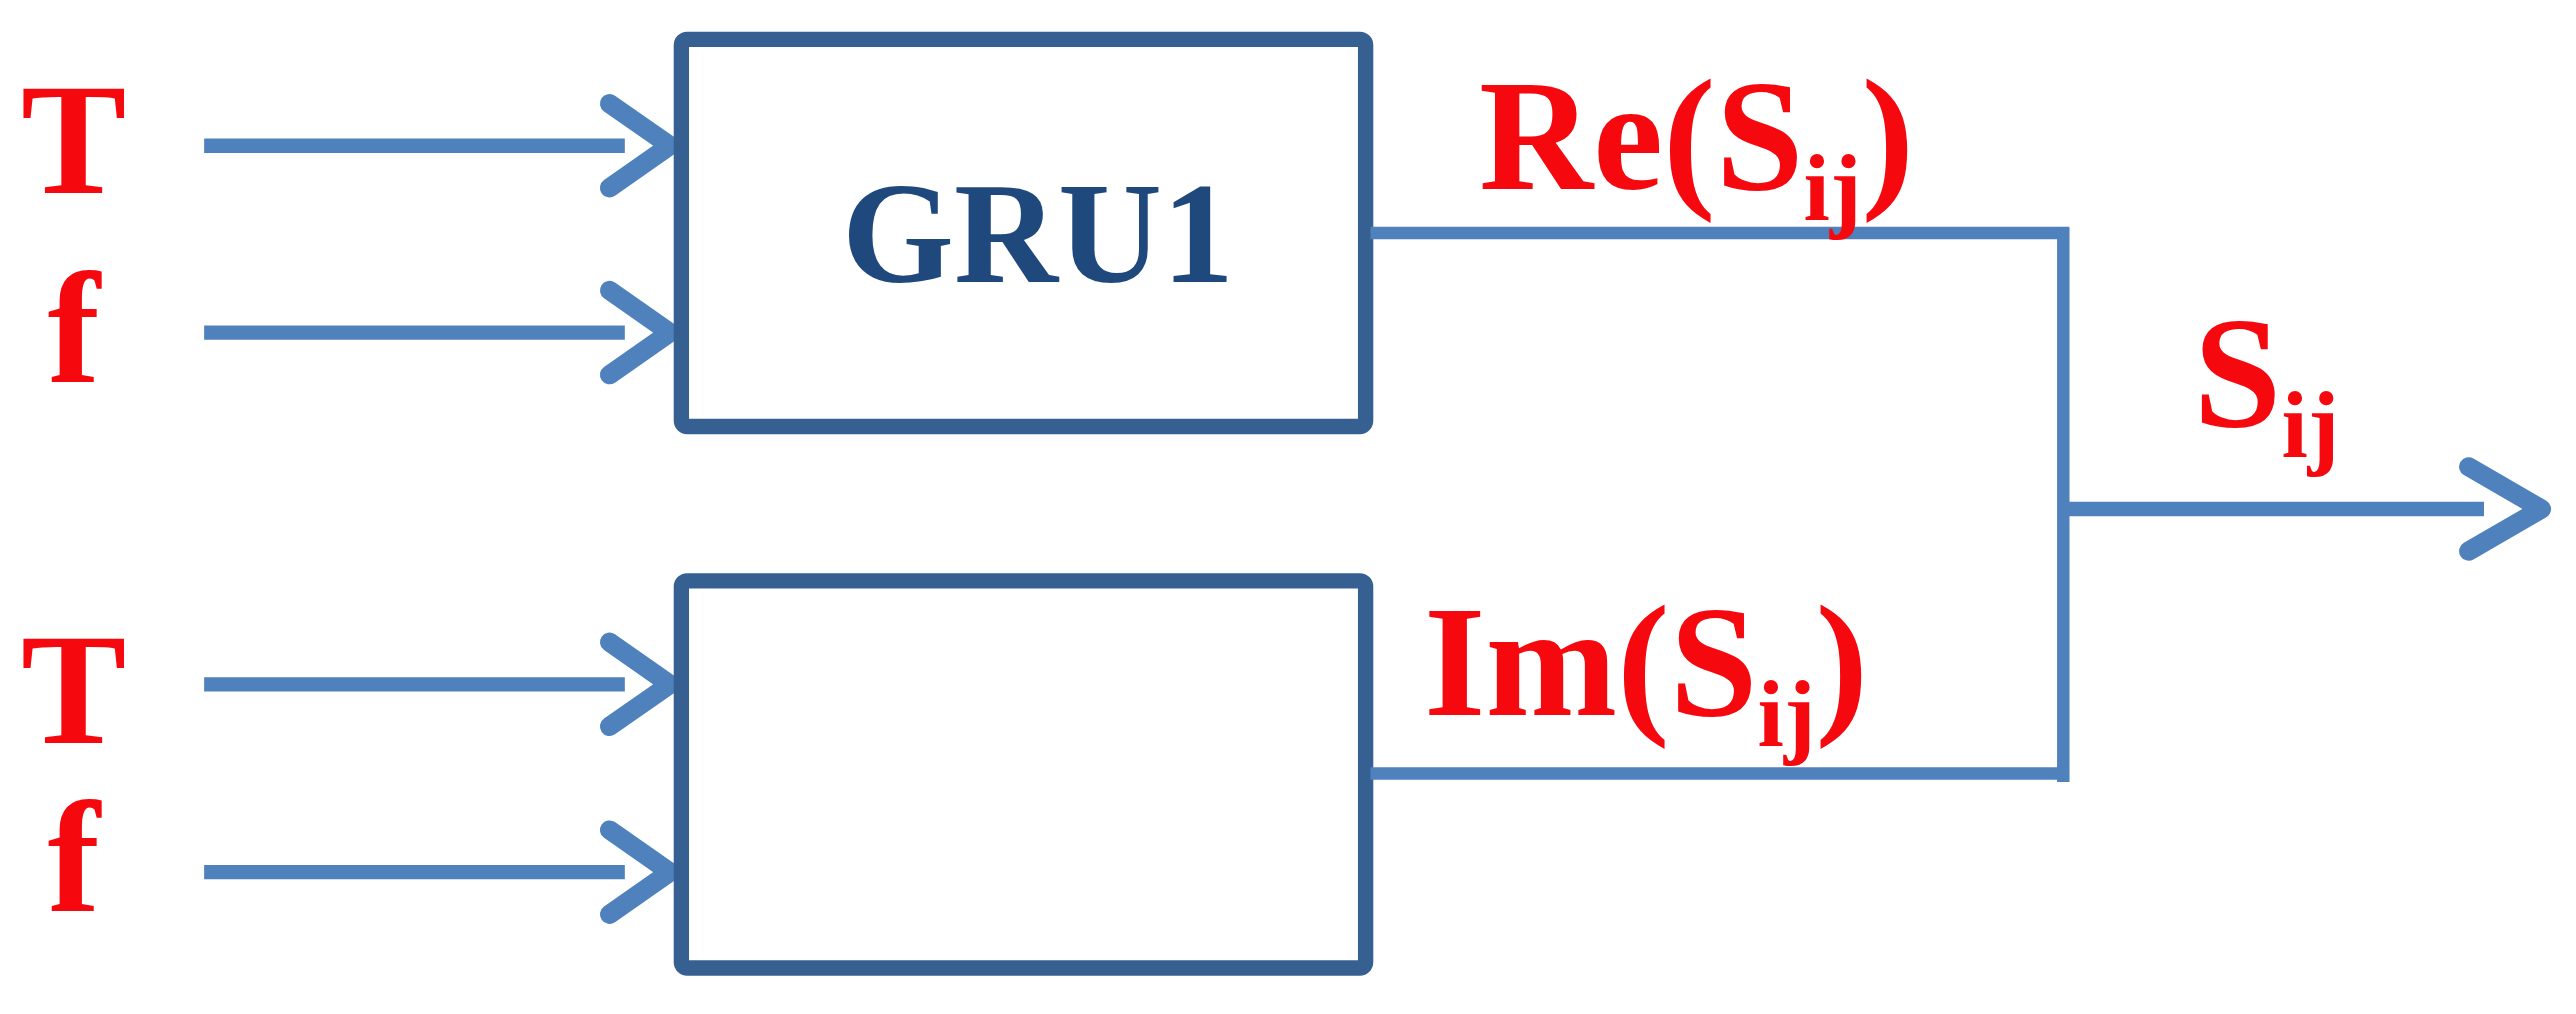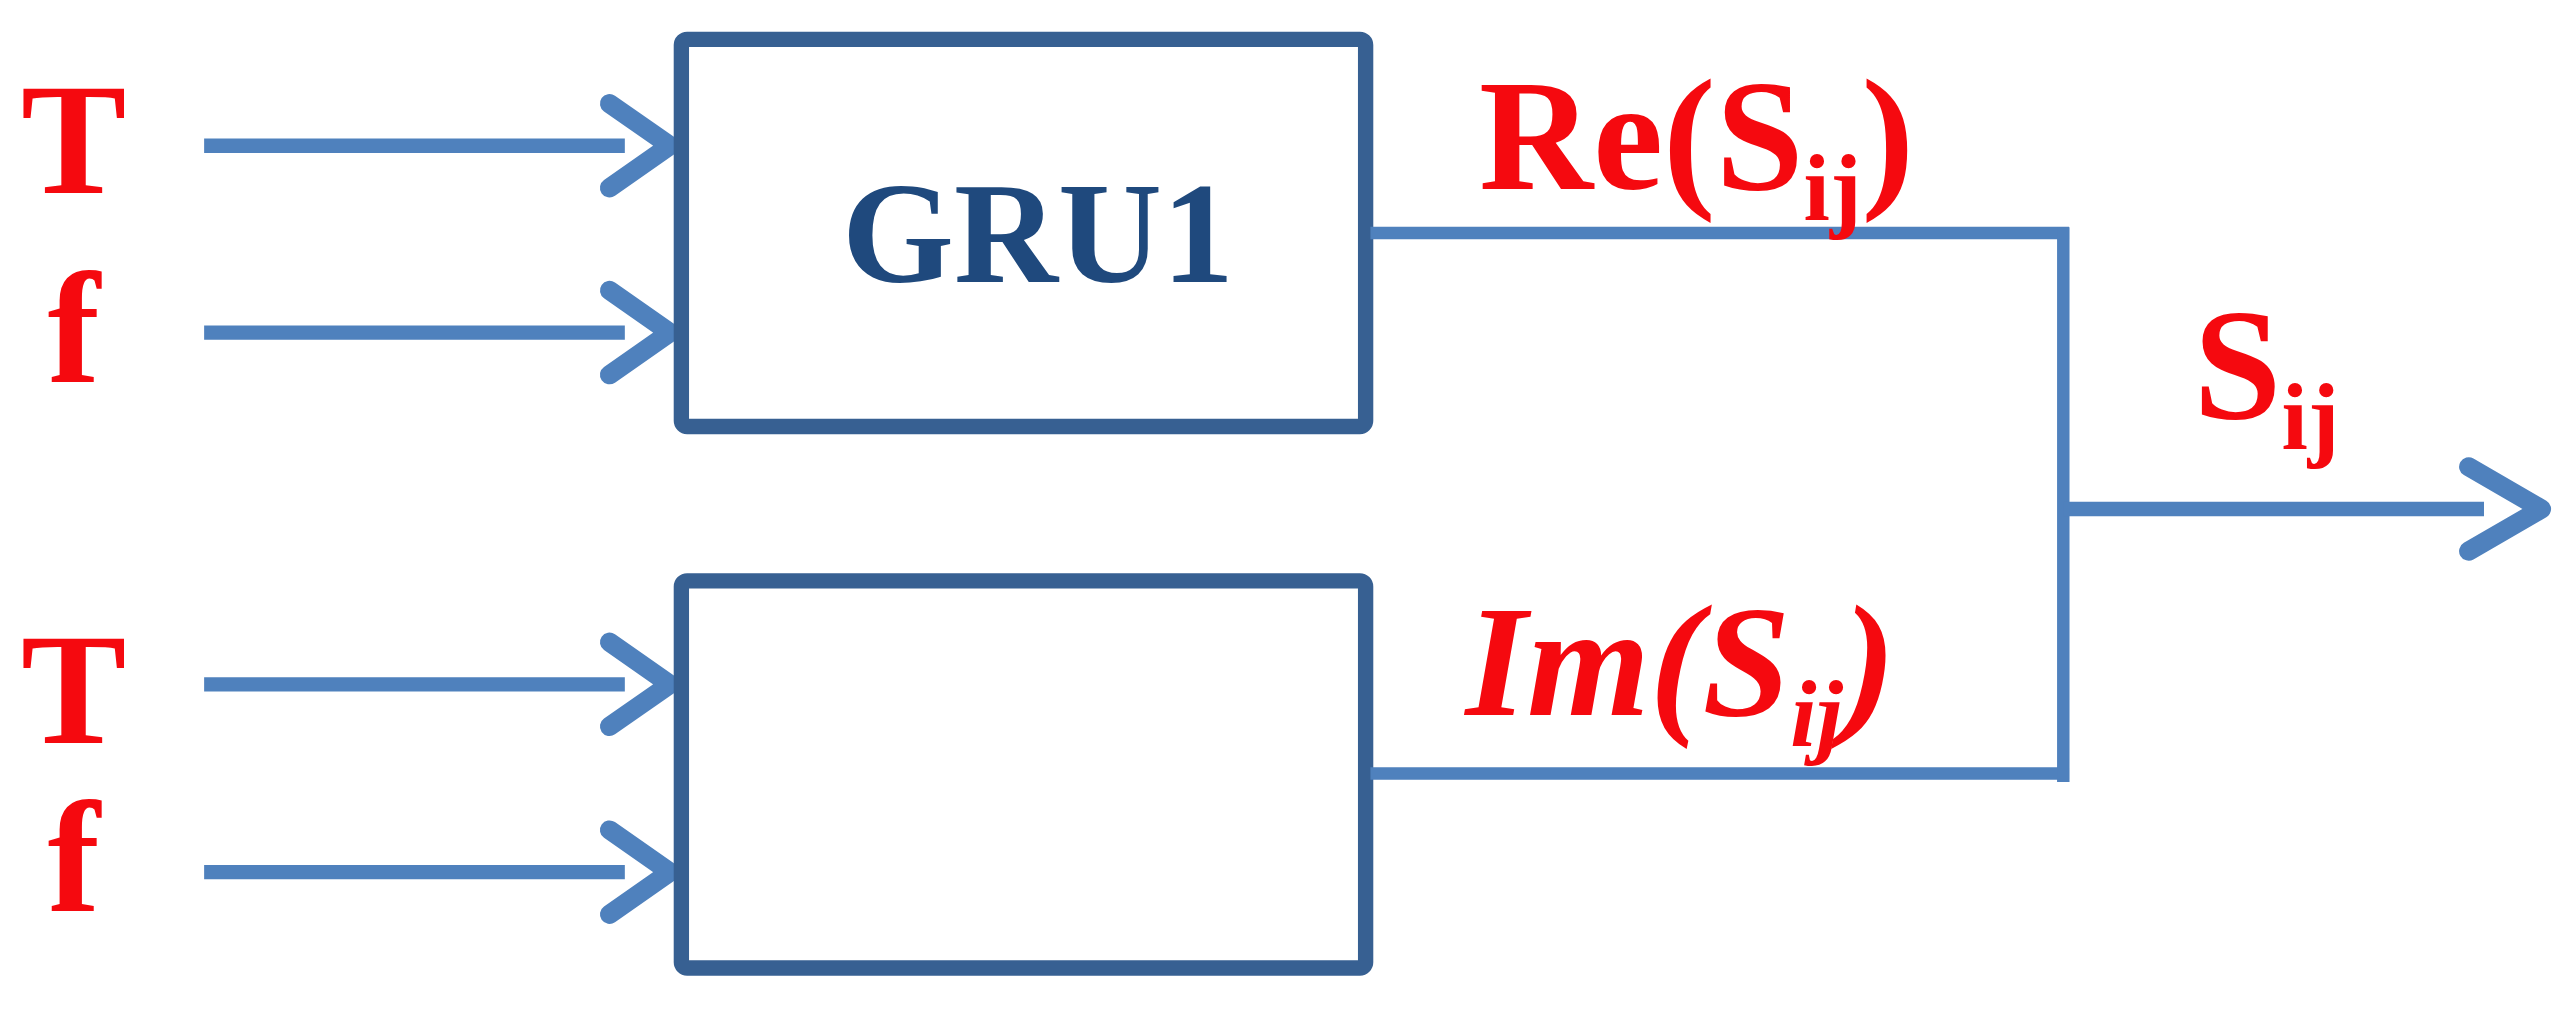--- a/index.html
+++ b/index.html
@@ -75,18 +75,18 @@
 
   <div class="lbl red" style="left:16.3px;top:61px;width:115px;">T</div>
   <div class="lbl red" style="left:16.3px;top:250px;width:115px;">f</div>
   <div class="lbl red" style="left:16.3px;top:611px;width:115px;">T</div>
   <div class="lbl red" style="left:16.3px;top:779px;width:115px;">f</div>
 
   <div class="boxlbl" style="left:674px;top:32px;">GRU1</div>
 
   <div class="lbl red" style="left:1476px;top:57px;width:441px;"><span>Re(S</span><sub>ij</sub><span>)</span></div>
 
-  <div class="lbl red" style="left:1460px;top:583px;width:441px;font-style:italic;"><span>Im(S</span><sub>ij</sub><span>)</span></div>
+  <div class="lbl red" style="left:1424px;top:583px;width:441px;"><span>Im(S</span><sub>ij</sub><span>)</span></div>
 
-  <div class="lbl red" style="left:2166px;top:286px;width:201px;"><span>S</span><sub>ij</sub></div>
+  <div class="lbl red" style="left:2166px;top:294px;width:201px;"><span>S</span><sub>ij</sub></div>
 
 </div>
 
 
 </body></html>

